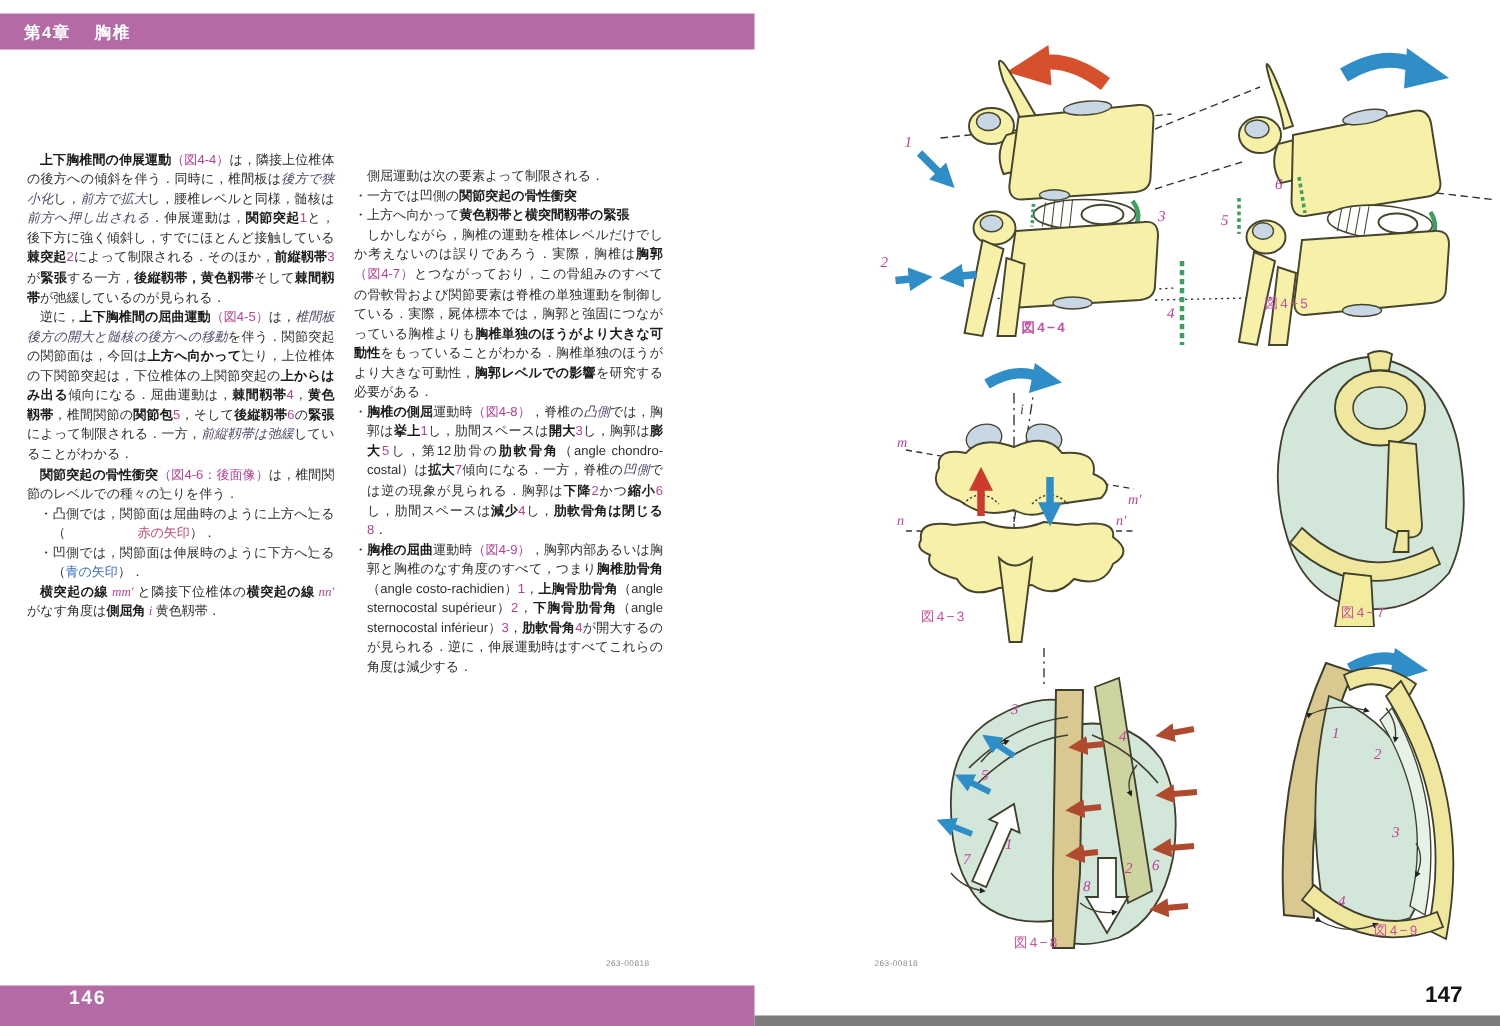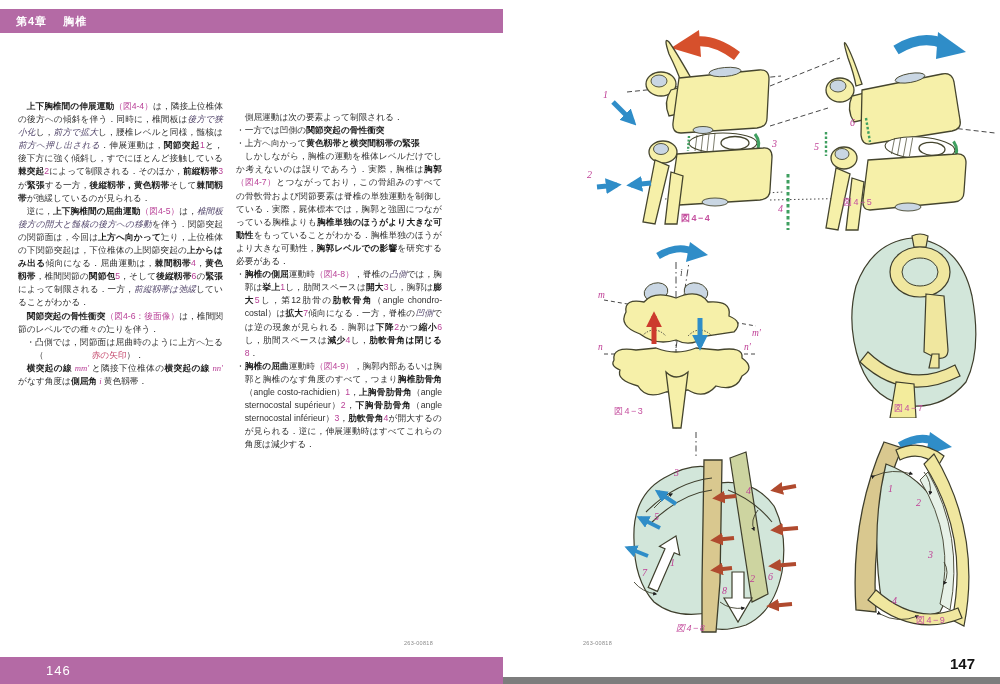--- a/index.html
+++ b/index.html
@@ -3,21 +3,21 @@
 <meta charset="utf-8">
 <style>
   html,body{margin:0;padding:0;background:#e9e9e9;}
   .page{position:relative;width:1000px;height:684px;background:#ffffff;overflow:hidden;
         font-family:"Liberation Sans","DejaVu Sans",sans-serif;}
   
   .header-bar{position:absolute;left:0;top:9px;width:503px;height:24px;background:#b46aa5;
               display:flex;align-items:center;gap:16px;padding-left:16px;box-sizing:border-box;
               color:#fff;font-weight:700;font-size:11px;letter-spacing:1px;}
   .footer-bar{position:absolute;left:0;top:657px;width:503px;height:27px;background:#b46aa5;
-              display:flex;align-items:center;color:#fff;font-weight:400;font-size:13px;}
+              display:flex;color:#fff;font-weight:700;font-size:13px;}
   .footer-bar span{margin-left:46px;letter-spacing:1px;}
   .page-num-right{position:absolute;left:950px;top:655px;font-size:15px;font-weight:700;color:#141414;}
   .bottom-edge{position:absolute;left:503px;top:677px;width:497px;height:7px;background:#7d7d7d;}
   .print-code{position:absolute;top:640px;font-size:5.5px;color:#8a8a8a;letter-spacing:0.3px;}
   
   .page-title{position:absolute;left:0;top:54px;width:460px;text-align:center;
               color:#99328c;font-weight:700;font-size:14.5px;letter-spacing:2px;}
   
   .col{position:absolute;top:100px;font-size:8.7px;line-height:13.1px;text-align:justify;
        color:#2e2e2e;}
@@ -68,20 +68,21 @@
   <div class="header-bar">
     <span>第4章</span>
     <span>胸椎</span>
   </div>
 
   <div id="left-col" class="col" style="left:18px;width:205px;">
       <div class="para indent"><span class="seg-b">上下胸椎間の伸展運動</span><span class="seg-p">（図4-4）</span><span>は，隣接上位椎体の後方への傾斜を伴う．同時に，椎間板は</span><span class="seg-i">後方で狭小化</span><span>し，</span><span class="seg-i">前方で拡大</span><span>し，腰椎レベルと同様，髄核は</span><span class="seg-i">前方へ押し出される</span><span>．伸展運動は，</span><span class="seg-b">関節突起</span><span class="seg-p">1</span><span>と，後下方に強く傾斜し，すでにほとんど接触している</span><span class="seg-b">棘突起</span><span class="seg-p">2</span><span>によって制限される．そのほか，</span><span class="seg-b">前縦靱帯</span><span class="seg-p">3</span><span>が</span><span class="seg-b">緊張</span><span>する一方，</span><span class="seg-b">後縦靱帯，黄色靱帯</span><span>そして</span><span class="seg-b">棘間靱帯</span><span>が弛緩しているのが見られる．</span></div>
       <div class="para indent"><span>逆に，</span><span class="seg-b">上下胸椎間の屈曲運動</span><span class="seg-p">（図4-5）</span><span>は，</span><span class="seg-i">椎間板後方の開大と髄核の後方への移動</span><span>を伴う．関節突起の関節面は，今回は</span><span class="seg-b">上方へ向かって</span><span>辷り，上位椎体の下関節突起は，下位椎体の上関節突起の</span><span class="seg-b">上からはみ出る</span><span>傾向になる．屈曲運動は，</span><span class="seg-b">棘間靱帯</span><span class="seg-p">4</span><span>，</span><span class="seg-b">黄色靱帯</span><span>，椎間関節の</span><span class="seg-b">関節包</span><span class="seg-p">5</span><span>，そして</span><span class="seg-b">後縦靱帯</span><span class="seg-p">6</span><span>の</span><span class="seg-b">緊張</span><span>によって制限される．一方，</span><span class="seg-i">前縦靱帯は弛緩</span><span>していることがわかる．</span></div>
       <div class="para indent"><span class="seg-b">関節突起の骨性衝突</span><span class="seg-p">（図4-6：後面像）</span><span>は，椎間関節のレベルでの種々の辷りを伴う．</span></div>
       <div class="para bullet inset"><span>・凸側では，関節面は屈曲時のように上方へ辷る（</span><span class="seg-r">赤の矢印</span><span>）．</span></div>
+      <div class="para bullet inset"><span>・凹側では，関節面は伸展時のように下方へ辷る（</span><span class="seg-u">青の矢印</span><span>）．</span></div>
       <div class="para indent"><span class="seg-b">横突起の線</span><span class="seg-e"> mm′ </span><span>と隣接下位椎体の</span><span class="seg-b">横突起の線</span><span class="seg-e"> nn′ </span><span>がなす角度は</span><span class="seg-b">側屈角</span><span class="seg-e"> i </span><span>黄色靱帯．</span></div>
     </div>
   <div id="mid-col" class="col" style="left:236px;width:206px;margin-top:11px;">
       <div class="para indent"><span>側屈運動は次の要素よって制限される．</span></div>
       <div class="para bullet"><span>・一方では凹側の</span><span class="seg-b">関節突起の骨性衝突</span></div>
       <div class="para bullet"><span>・上方へ向かって</span><span class="seg-b">黄色靱帯と横突間靱帯の緊張</span></div>
       <div class="para indent"><span>しかしながら，胸椎の運動を椎体レベルだけでしか考えないのは誤りであろう．実際，胸椎は</span><span class="seg-b">胸郭</span><span class="seg-p">（図4-7）</span><span>とつながっており，この骨組みのすべての骨軟骨および関節要素は脊椎の単独運動を制御している．実際，屍体標本では，胸郭と強固につながっている胸椎よりも</span><span class="seg-b">胸椎単独のほうがより大きな可動性</span><span>をもっていることがわかる．胸椎単独のほうがより大きな可動性，</span><span class="seg-b">胸郭レベルでの影響</span><span>を研究する必要がある．</span></div>
       <div class="para bullet"><span>・</span><span class="seg-b">胸椎の側屈</span><span>運動時</span><span class="seg-p">（図4-8）</span><span>，脊椎の</span><span class="seg-i">凸側</span><span>では，胸郭は</span><span class="seg-b">挙上</span><span class="seg-p">1</span><span>し，肋間スペースは</span><span class="seg-b">開大</span><span class="seg-p">3</span><span>し，胸郭は</span><span class="seg-b">膨大</span><span class="seg-p">5</span><span>し，第12肋骨の</span><span class="seg-b">肋軟骨角</span><span>（angle chondro-costal）は</span><span class="seg-b">拡大</span><span class="seg-p">7</span><span>傾向になる．一方，脊椎の</span><span class="seg-i">凹側</span><span>では逆の現象が見られる．胸郭は</span><span class="seg-b">下降</span><span class="seg-p">2</span><span>かつ</span><span class="seg-b">縮小</span><span class="seg-p">6</span><span>し，肋間スペースは</span><span class="seg-b">減少</span><span class="seg-p">4</span><span>し，</span><span class="seg-b">肋軟骨角は閉じる</span><span class="seg-p">8</span><span>．</span></div>
       <div class="para bullet"><span>・</span><span class="seg-b">胸椎の屈曲</span><span>運動時</span><span class="seg-p">（図4-9）</span><span>，胸郭内部あるいは胸郭と胸椎のなす角度のすべて，つまり</span><span class="seg-b">胸椎肋骨角</span><span>（angle costo-rachidien）</span><span class="seg-p">1</span><span>，</span><span class="seg-b">上胸骨肋骨角</span><span>（angle sternocostal supérieur）</span><span class="seg-p">2</span><span>，</span><span class="seg-b">下胸骨肋骨角</span><span>（angle sternocostal inférieur）</span><span class="seg-p">3</span><span>，</span><span class="seg-b">肋軟骨角</span><span class="seg-p">4</span><span>が開大するのが見られる．逆に，伸展運動時はすべてこれらの角度は減少する．</span></div>
     </div>
@@ -247,21 +248,21 @@
       <text class="fig-num" x="92" y="76">2</text>
       <text class="fig-num" x="104" y="128">3</text>
       <text class="fig-num" x="68" y="174">4</text>
     </svg>
   </div>
 
   <div class="fig-label" style="left:681px;top:212px;font-weight:bold;">図4−4</div>
   <div class="fig-label" style="left:843px;top:196px;">図4−5</div>
   <div class="fig-label" style="left:614px;top:405px;">図4−3</div>
   <div class="fig-label" style="left:894px;top:402px;">図4−7</div>
-  <div class="fig-label" style="left:676px;top:622px;font-style:italic;">図4−8</div>
+  <div class="fig-label" style="left:676px;top:622px;">図4−8</div>
   <div class="fig-label" style="left:916px;top:614px;">図4−9</div>
 
   <div class="print-code" style="left:404px;">263-00818</div>
   <div class="print-code" style="left:583px;">263-00818</div>
   <div class="footer-bar">
     <span>146</span>
   </div>
   <div class="page-num-right">147</div>
   <div class="bottom-edge"></div>
 

